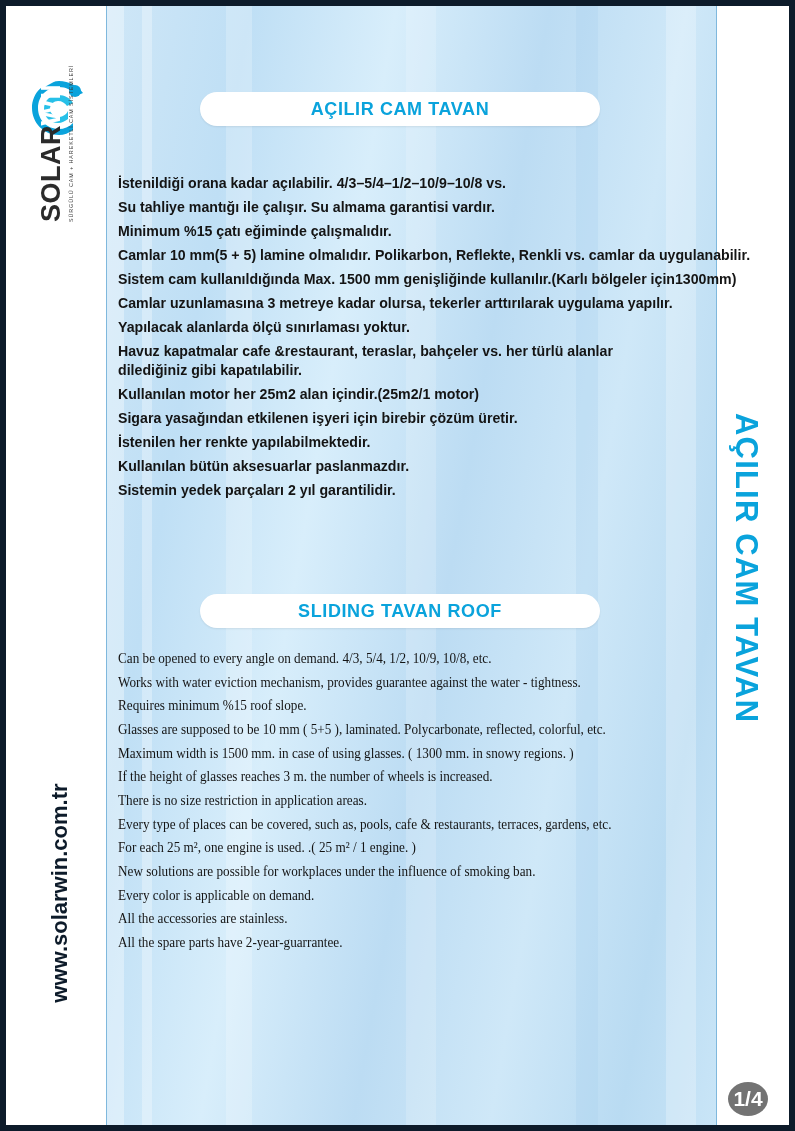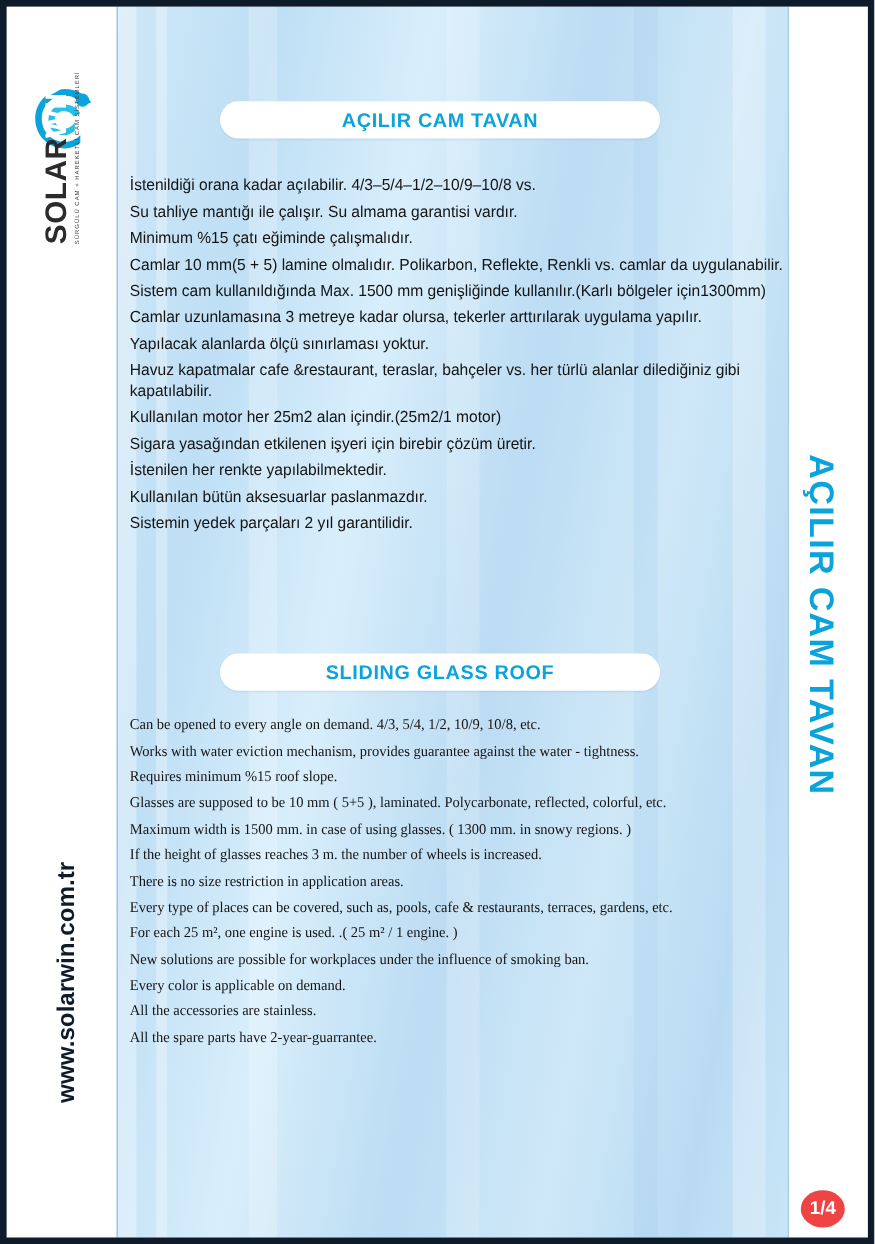--- a/index.html
+++ b/index.html
@@ -86,22 +86,22 @@
     position:absolute;left:616px;top:525px;width:260px;
     transform:rotate(90deg);transform-origin:50% 50%;
     text-align:center;
     font-size:31px;font-weight:bold;color:#0aa3dc;
     letter-spacing:1.2px;white-space:nowrap;
   }
   
   .page-badge{
     position:absolute;left:728px;top:1082px;
     width:40px;height:34px;border-radius:50%/50%;
-    background:#ef4444;color:#ffffff;
-    font-size:17px;font-weight:bold;
+    background:#737373;color:#ffffff;
+    font-size:21px;font-weight:bold;
     display:flex;align-items:center;justify-content:center;
   }
 
   
   .pill{
     position:absolute;
     height:34px;
     background:#ffffff;
     border-radius:17px;
     display:flex;align-items:center;justify-content:center;
@@ -110,21 +110,21 @@
   }
   #pill-tr{left:200px;top:92px;width:400px;}
   #pill-en{left:200px;top:594px;width:400px;}
 
   
   .block{
     position:absolute;
     color:#141414;
     font-family:"Liberation Sans", sans-serif;
   }
-  #block-tr{left:118px;top:160px;width:578px;}
+  #block-tr{left:118px;top:174px;width:578px;font-weight:bold;}
   #block-en{left:118px;top:650px;width:578px;font-family:Liberation Serif, serif;}
   .block p{
     margin:0 0 5px 0;
     font-size:14.6px;
     line-height:1.30;
     font-stretch:condensed;
     transform:scaleX(.97);
     transform-origin:left center;
     white-space:nowrap;
   }
@@ -183,21 +183,21 @@
     <p>Camlar uzunlamasına 3 metreye kadar olursa, tekerler arttırılarak uygulama yapılır.</p>
     <p>Yapılacak alanlarda ölçü sınırlaması yoktur.</p>
     <p class="wrap">Havuz kapatmalar cafe &amp;restaurant, teraslar, bahçeler vs. her türlü alanlar dilediğiniz gibi kapatılabilir.</p>
     <p>Kullanılan motor her 25m2 alan içindir.(25m2/1 motor)</p>
     <p>Sigara yasağından etkilenen işyeri için birebir çözüm üretir.</p>
     <p>İstenilen her renkte yapılabilmektedir.</p>
     <p>Kullanılan bütün aksesuarlar paslanmazdır.</p>
     <p>Sistemin yedek parçaları 2 yıl garantilidir.</p>
   </div>
 
-  <div class="pill" id="pill-en">SLIDING GLASS ROOF</div>
+  <div class="pill" id="pill-en">SLIDING TAVAN ROOF</div>
 
   <div class="block" id="block-en">
     <p>Can be opened to every angle on demand. 4/3, 5/4, 1/2, 10/9, 10/8, etc.</p>
     <p>Works with water eviction mechanism, provides guarantee against the water - tightness.</p>
     <p>Requires minimum %15 roof slope.</p>
     <p>Glasses are supposed to be 10 mm ( 5+5 ), laminated. Polycarbonate, reflected, colorful, etc.</p>
     <p>Maximum width is 1500 mm. in case of using glasses. ( 1300 mm. in snowy regions. )</p>
     <p>If the height of glasses reaches 3 m. the number of wheels is increased.</p>
     <p>There is no size restriction in application areas.</p>
     <p>Every type of places can be covered, such as, pools, cafe &amp; restaurants, terraces, gardens, etc.</p>

